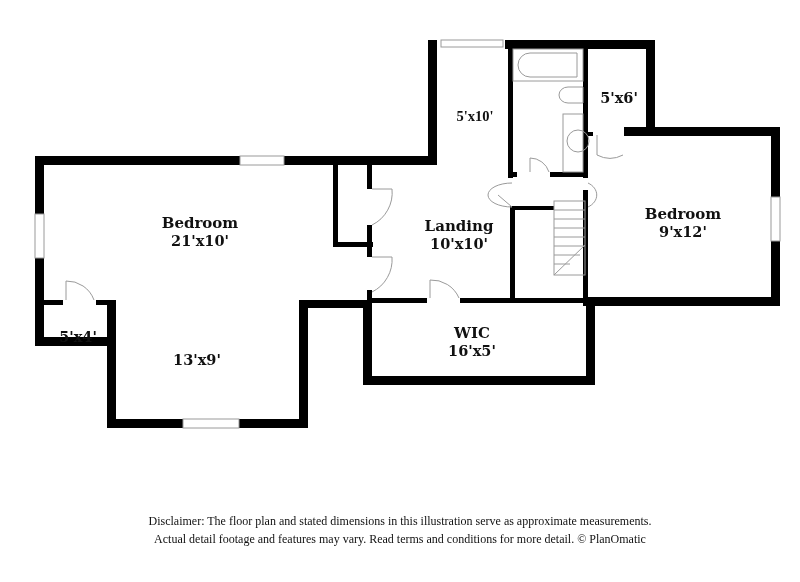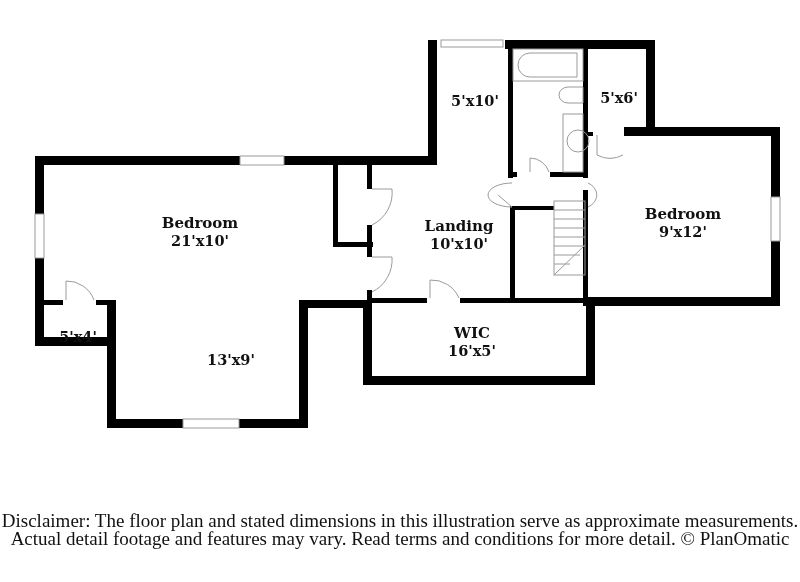--- a/index.html
+++ b/index.html
@@ -1,20 +1,20 @@
 <!DOCTYPE html>
 <html><head>
 <meta charset="utf-8">
 <style>
   html, body { margin: 0; padding: 0; background: #ffffff; }
   body { width: 800px; height: 582px; position: relative; overflow: hidden; font-family: "DejaVu Serif", serif; }
   #plan { position: absolute; left: 0; top: 0; width: 800px; height: 500px; }
   .room-label { position: absolute; text-align: center; font-family: "DejaVu Serif", serif; font-weight: bold; color: #111; line-height: 17px; font-size: 15px; transform: translateX(-50%); white-space: nowrap; }
   .room-label .dim { display: block; font-size: 14.5px; }
-  #disclaimer { position: absolute; left: 0; top: 512px; width: 800px; text-align: center; font-family: "Liberation Serif", serif; font-size: 19px; line-height: 18px; color: #111; }
+  #disclaimer { position: absolute; left: 0; top: 512px; width: 800px; text-align: center; font-family: "Liberation Serif", serif; font-size: 12px; line-height: 18px; color: #111; }
   #disclaimer div { white-space: nowrap; }
 </style>
 </head>
 <body>
 
 <svg id="plan" viewBox="0 0 800 500" xmlns="http://www.w3.org/2000/svg">
   <g fill="#000">
 
     <rect x="35" y="156" width="400" height="9"></rect>
     <rect x="35" y="156" width="9" height="190"></rect>
@@ -102,31 +102,31 @@
   <g fill="none" stroke="#9a9a9a" stroke-width="1">
     <rect x="563" y="114" width="20" height="58"></rect>
     <circle cx="578" cy="141" r="11"></circle>
   </g>
 </svg>
 
 <div class="room-label" style="left:200px; top:215px;">
   <span>Bedroom</span>
   <span class="dim">21'x10'</span>
 </div>
-<div class="room-label" style="left:197px; top:351px;margin-left:34px;">
+<div class="room-label" style="left:197px; top:351px;">
   <span class="dim">13'x9'</span>
 </div>
 <div class="room-label" style="left:78px; top:328px;text-align:center;">
   <span class="dim">5'x4'</span>
 </div>
 <div class="room-label" style="left:459px; top:218px;">
   <span>Landing</span>
   <span class="dim">10'x10'</span>
 </div>
-<div class="room-label" style="left:475px; top:92px;">
+<div class="room-label" style="left:475px; top:108px;font-family:Liberation Serif, serif;">
   <span class="dim">5'x10'</span>
 </div>
 <div class="room-label" style="left:619px; top:89px;">
   <span class="dim">5'x6'</span>
 </div>
 <div class="room-label" style="left:683px; top:206px;">
   <span>Bedroom</span>
   <span class="dim">9'x12'</span>
 </div>
 <div class="room-label" style="left:472px; top:325px;text-align:center;">

